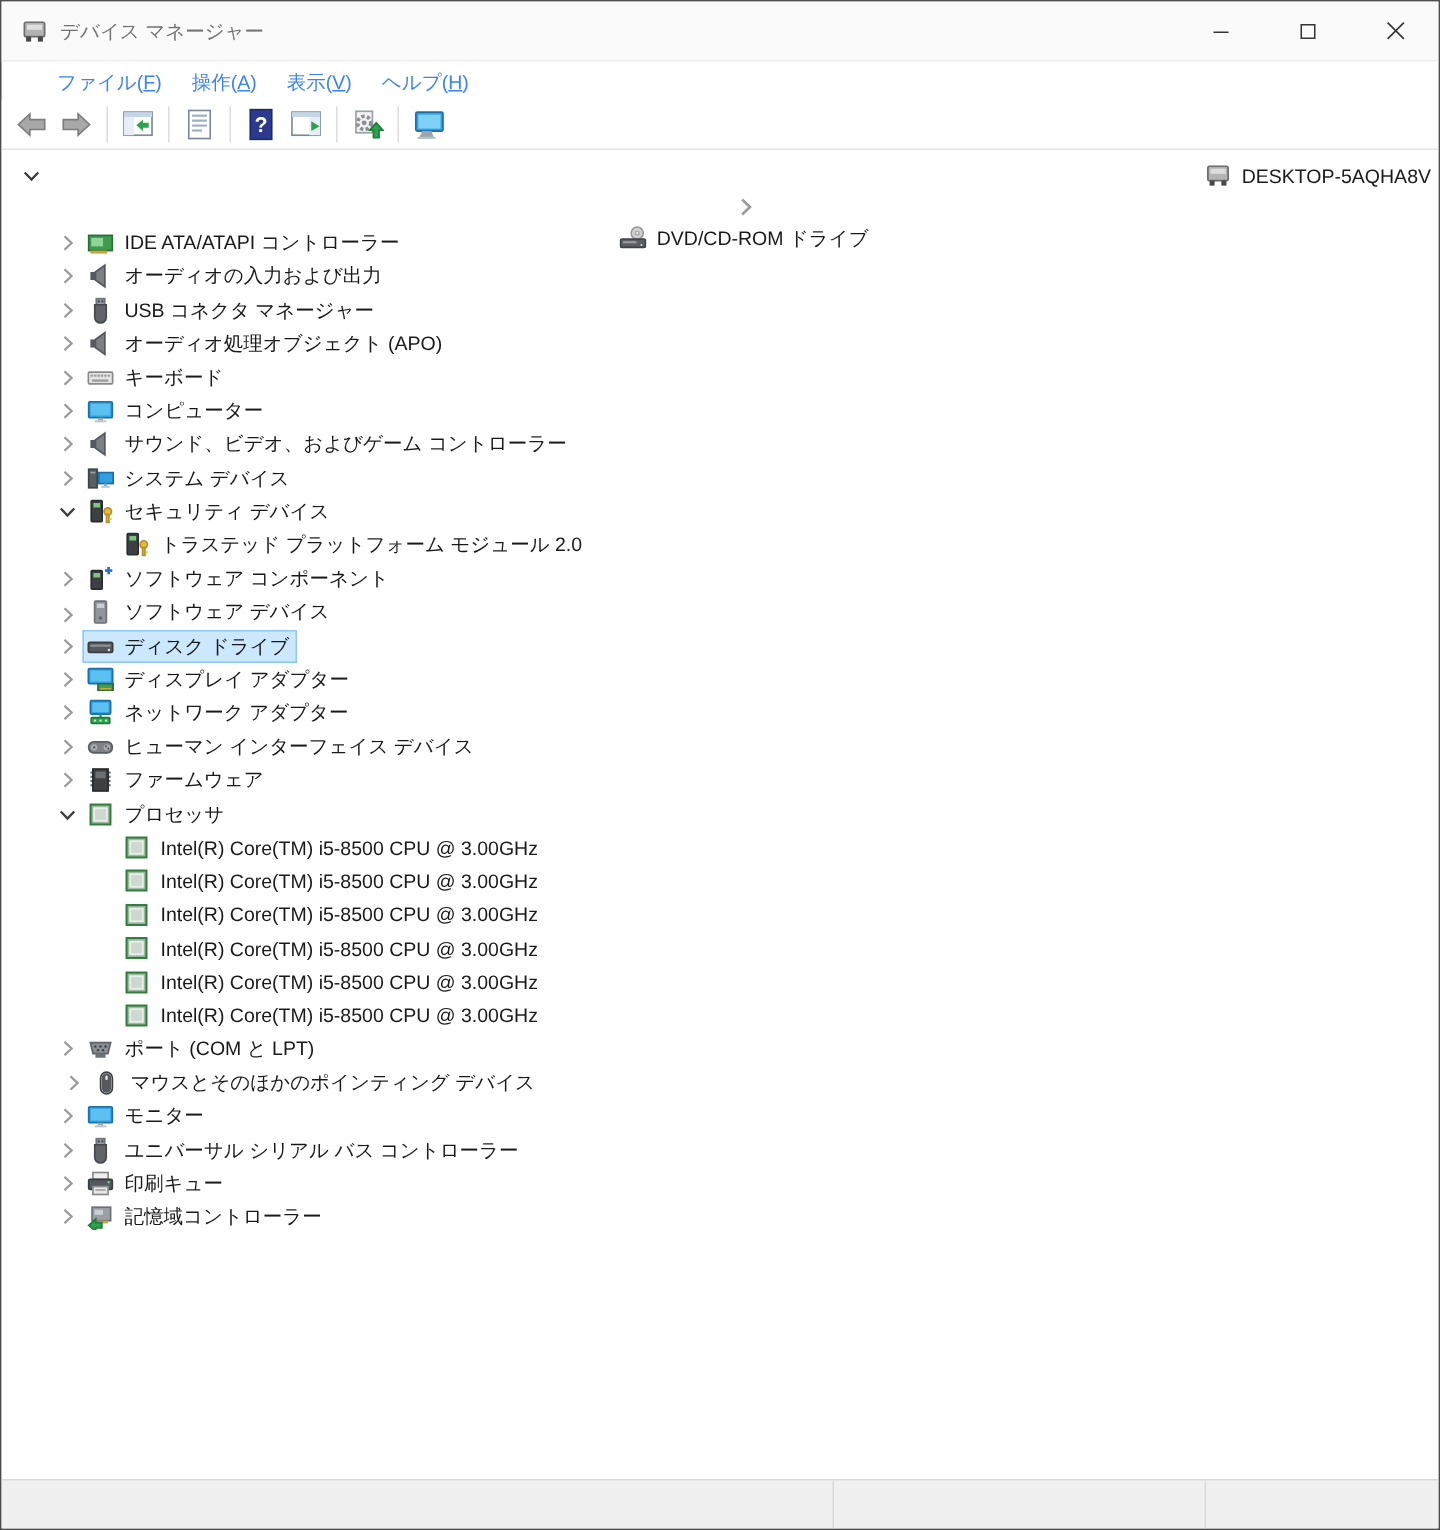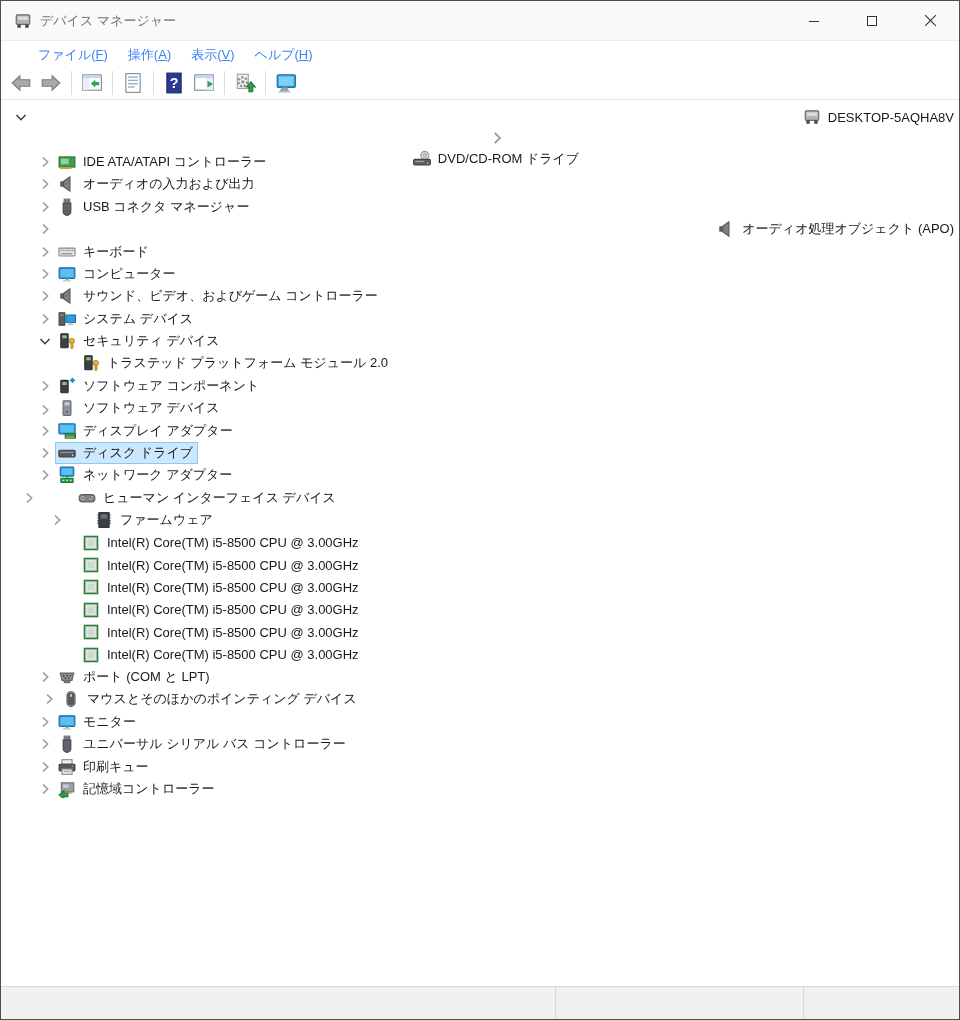--- a/index.html
+++ b/index.html
@@ -285,21 +285,21 @@
             <svg viewBox="0 0 16 16">
               <rect x="5.5" y="1" width="5" height="3.6" fill="#9aa0a6" stroke="#6d7278"></rect>
               <rect x="6.4" y="1.9" width="1.2" height="1.4" fill="#4a4e52"></rect>
               <rect x="8.5" y="1.9" width="1.2" height="1.4" fill="#4a4e52"></rect>
               <path d="M4.6 4.6 h6.8 v7.4 a3.4 3.4 0 0 1 -6.8 0 z" fill="#606468" stroke="#45484c"></path>
             </svg>
           </span>
           <span>USB コネクタ マネージャー</span>
         </span>
       </div>
-      <div class="tree-row" style="padding-left: 34px; justify-content: space-between;">
+      <div class="tree-row" style="padding-left: 34px;">
         <span class="chev">
           <svg viewBox="0 0 16 16">
             <path d="M6.2 4 L10.4 8 L6.2 12" fill="none" stroke="#9b9b9b" stroke-width="1.4"></path>
           </svg>
         </span>
         <span class="item-body">
           <span class="ticon">
             <svg viewBox="0 0 16 16">
               <rect x="2" y="5.6" width="3" height="4.8" fill="#55585c"></rect>
               <path d="M5 5.6 L10.6 1.6 V14.4 L5 10.4 Z" fill="#7c8085" stroke="#55585c"></path>
@@ -453,47 +453,47 @@
           </span>
           <span>ソフトウェア デバイス</span>
         </span>
       </div>
       <div class="tree-row" style="padding-left: 34px;">
         <span class="chev">
           <svg viewBox="0 0 16 16">
             <path d="M6.2 4 L10.4 8 L6.2 12" fill="none" stroke="#9b9b9b" stroke-width="1.4"></path>
           </svg>
         </span>
+        <span class="item-body selected">
+          <span class="ticon">
+            <svg viewBox="0 0 16 16">
+              <rect x="0.8" y="5.5" width="14.4" height="6" rx="1" fill="#55585c" stroke="#3b3e41"></rect>
+              <rect x="2" y="6.8" width="12" height="1.4" fill="#8b9095"></rect>
+              <circle cx="13" cy="10.1" r="0.7" fill="#dfe3e6"></circle>
+            </svg>
+          </span>
+          <span>ディスク ドライブ</span>
+        </span>
+      </div>
+      <div class="tree-row" style="padding-left: 34px;">
+        <span class="chev">
+          <svg viewBox="0 0 16 16">
+            <path d="M6.2 4 L10.4 8 L6.2 12" fill="none" stroke="#9b9b9b" stroke-width="1.4"></path>
+          </svg>
+        </span>
         <span class="item-body">
           <span class="ticon">
             <svg viewBox="0 0 16 16">
               <rect x="0.8" y="1.5" width="14.4" height="9" rx="0.8" fill="#2f9fe0" stroke="#1c6ea8"></rect>
               <rect x="2" y="2.7" width="12" height="6.5" fill="#5cc1f0"></rect>
               <rect x="6.5" y="10.5" width="9" height="3.8" fill="#3e9e4f" stroke="#2a6e36"></rect>
               <rect x="7.5" y="13" width="7" height="1" fill="#caa53d"></rect>
             </svg>
           </span>
           <span>ディスプレイ アダプター</span>
-        </span>
-      </div>
-      <div class="tree-row" style="padding-left: 34px;">
-        <span class="chev">
-          <svg viewBox="0 0 16 16">
-            <path d="M6.2 4 L10.4 8 L6.2 12" fill="none" stroke="#9b9b9b" stroke-width="1.4"></path>
-          </svg>
-        </span>
-        <span class="item-body selected">
-          <span class="ticon">
-            <svg viewBox="0 0 16 16">
-              <rect x="0.8" y="5.5" width="14.4" height="6" rx="1" fill="#55585c" stroke="#3b3e41"></rect>
-              <rect x="2" y="6.8" width="12" height="1.4" fill="#8b9095"></rect>
-              <circle cx="13" cy="10.1" r="0.7" fill="#dfe3e6"></circle>
-            </svg>
-          </span>
-          <span>ディスク ドライブ</span>
         </span>
       </div>
       <div class="tree-row" style="padding-left: 34px;">
         <span class="chev">
           <svg viewBox="0 0 16 16">
             <path d="M6.2 4 L10.4 8 L6.2 12" fill="none" stroke="#9b9b9b" stroke-width="1.4"></path>
           </svg>
         </span>
         <span class="item-body">
           <span class="ticon">
@@ -503,41 +503,41 @@
               <rect x="7.3" y="9" width="1.4" height="2" fill="#2ca44e"></rect>
               <rect x="2.5" y="11" width="11" height="3.5" rx="0.6" fill="#2ca44e" stroke="#1d7a38"></rect>
               <rect x="4" y="12.2" width="1.4" height="1.2" fill="#bfe8c8"></rect>
               <rect x="7.3" y="12.2" width="1.4" height="1.2" fill="#bfe8c8"></rect>
               <rect x="10.6" y="12.2" width="1.4" height="1.2" fill="#bfe8c8"></rect>
             </svg>
           </span>
           <span>ネットワーク アダプター</span>
         </span>
       </div>
-      <div class="tree-row" style="padding-left: 18px; gap: 36px;">
+      <div class="tree-row" style="padding-left: 34px;">
         <span class="chev">
           <svg viewBox="0 0 16 16">
             <path d="M6.2 4 L10.4 8 L6.2 12" fill="none" stroke="#9b9b9b" stroke-width="1.4"></path>
           </svg>
         </span>
         <span class="item-body">
           <span class="ticon">
             <svg viewBox="0 0 16 16">
               <rect x="1" y="5" width="14" height="6.5" rx="3" fill="#7d8287" stroke="#5a5e62"></rect>
               <circle cx="4.2" cy="8.2" r="1.9" fill="#a8adb2"></circle>
               <circle cx="11.8" cy="8.2" r="1.9" fill="#a8adb2"></circle>
               <rect x="3.6" y="7.7" width="1.3" height="1" fill="#4a4e52"></rect>
               <circle cx="11.2" cy="7.5" r="0.6" fill="#4a4e52"></circle>
               <circle cx="12.6" cy="8.9" r="0.6" fill="#4a4e52"></circle>
             </svg>
           </span>
           <span>ヒューマン インターフェイス デバイス</span>
         </span>
       </div>
-      <div class="tree-row" style="padding-left: 46px; gap: 25px;">
+      <div class="tree-row" style="padding-left: 34px;">
         <span class="chev">
           <svg viewBox="0 0 16 16">
             <path d="M6.2 4 L10.4 8 L6.2 12" fill="none" stroke="#9b9b9b" stroke-width="1.4"></path>
           </svg>
         </span>
         <span class="item-body">
           <span class="ticon">
             <svg viewBox="0 0 16 16">
               <g fill="#6b7075">
                 <rect x="2" y="3" width="2" height="1.2"></rect>
@@ -549,20 +549,37 @@
                 <rect x="12" y="8" width="2" height="1.2"></rect>
                 <rect x="12" y="10.5" width="2" height="1.2"></rect>
               </g>
               <rect x="3.5" y="1.5" width="9" height="13" fill="#3c4043" stroke="#26282b"></rect>
               <rect x="5" y="3" width="6" height="4" fill="#6b7075"></rect>
             </svg>
           </span>
           <span>ファームウェア</span>
         </span>
       </div>
+      <div class="tree-row" style="padding-left: 34px;">
+        <span class="chev">
+          <svg viewBox="0 0 16 16">
+            <path d="M4 6.2 L8 10.4 L12 6.2" fill="none" stroke="#3d3d3d" stroke-width="1.4"></path>
+          </svg>
+        </span>
+        <span class="item-body">
+          <span class="ticon">
+            <svg viewBox="0 0 16 16">
+              <rect x="1.5" y="1.5" width="13" height="13" fill="#2e7d3c"></rect>
+              <rect x="3.2" y="3.2" width="9.6" height="9.6" fill="#e9efe9" stroke="#9fb8a4"></rect>
+              <rect x="4.8" y="4.8" width="6.4" height="6.4" fill="#cfd8d0"></rect>
+            </svg>
+          </span>
+          <span>プロセッサ</span>
+        </span>
+      </div>
       <div class="tree-row" style="padding-left: 58px;">
         <span class="chev"></span>
         <span class="item-body">
           <span class="ticon">
             <svg viewBox="0 0 16 16">
               <rect x="1.5" y="1.5" width="13" height="13" fill="#2e7d3c"></rect>
               <rect x="3.2" y="3.2" width="9.6" height="9.6" fill="#e9efe9" stroke="#9fb8a4"></rect>
               <rect x="4.8" y="4.8" width="6.4" height="6.4" fill="#cfd8d0"></rect>
             </svg>
           </span>

